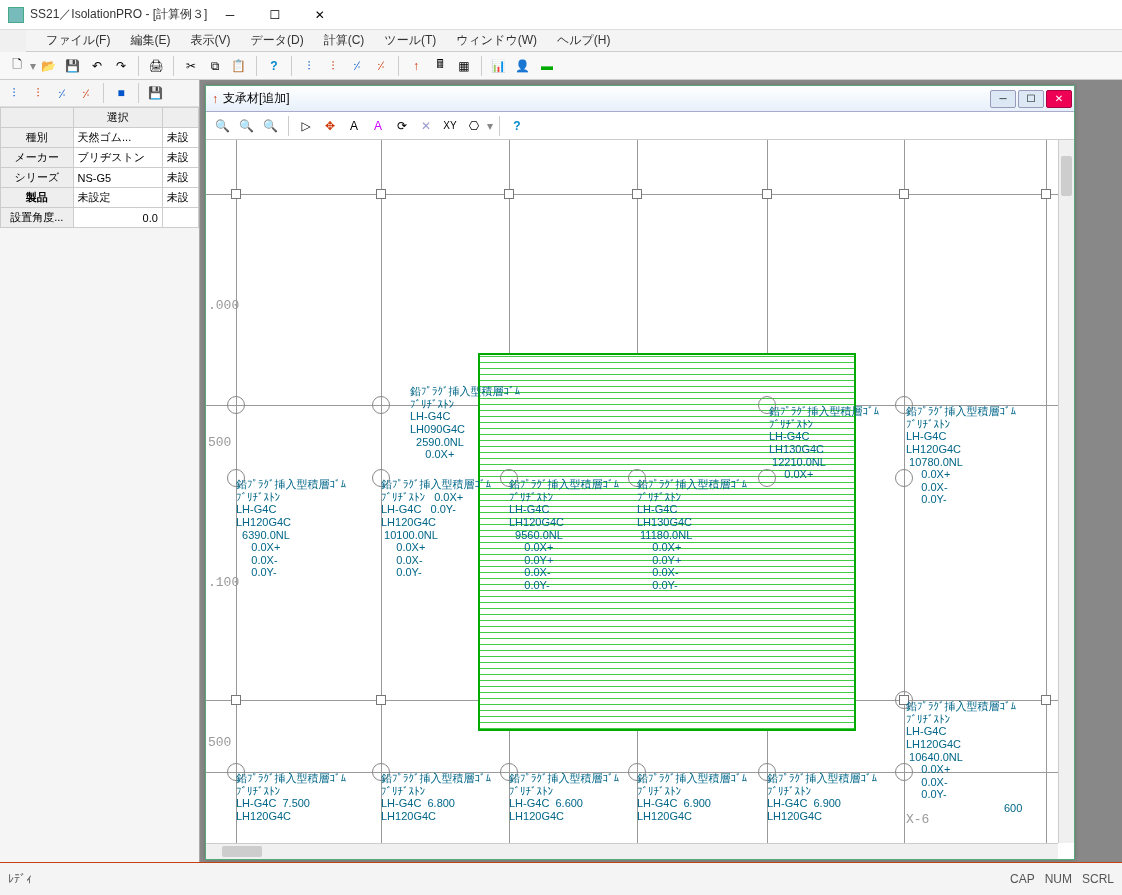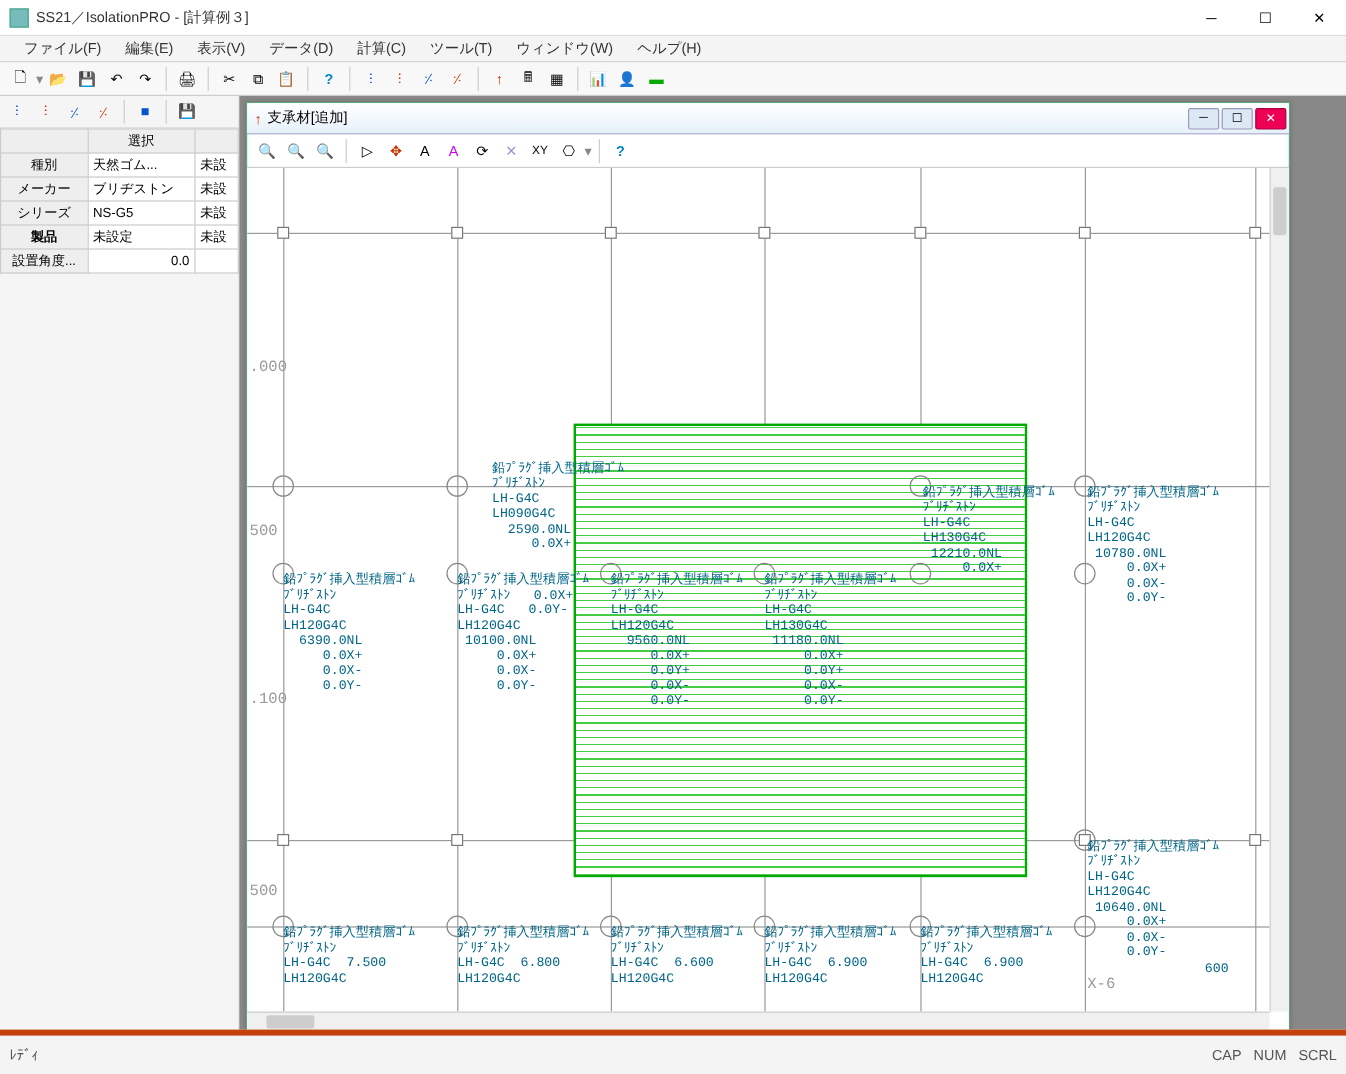--- a/index.html
+++ b/index.html
@@ -1,25 +1,25 @@
 <!DOCTYPE html>
 <html><head>
   <meta charset="utf-8">
   <style>
     * { margin: 0; padding: 0; box-sizing: border-box; font-family: 'MS PGothic', 'Meiryo', sans-serif; font-size: 12px; }
     body { background: #f0f0f0; width: 1122px; height: 895px; overflow: hidden; }
     
-    .titlebar { display: flex; align-items: center; justify-content: space-between; background: #fff; border-bottom: 1px solid #ddd; height: 30px; padding-left: 8px; }
+    .titlebar { display: flex; align-items: center; background: #fff; border-bottom: 1px solid #ddd; height: 30px; padding-left: 8px; }
     .titlebar-left { display: flex; align-items: center; gap: 6px; }
     .app-icon { width: 16px; height: 16px; background: #7bb; border: 1px solid #4a8; }
     .title-text { color: #333; }
     .win-controls { display: flex; height: 100%; }
     .win-btn { width: 45px; display: flex; align-items: center; justify-content: center; cursor: pointer; }
     
-    .menubar { display: flex; background: #f4f4f4; border-bottom: 1px solid #ccc; height: 22px; align-items: center; padding-left: 10px; }
+    .menubar { display: flex; background: #f4f4f4; border-bottom: 1px solid #ccc; height: 22px; align-items: center; padding-left: 10px; margin-left: 26px; }
     .menu-item { padding: 3px 10px; cursor: pointer; color: #333; }
     
     .toolbar { display: flex; align-items: center; background: #f8f8f8; border-bottom: 1px solid #ccc; height: 28px; padding: 2px 6px; gap: 2px; }
     .tool-btn { width: 22px; height: 22px; display: flex; align-items: center; justify-content: center; border: 1px solid transparent; cursor: pointer; }
     .tool-sep { width: 1px; height: 20px; background: #ccc; margin: 0 4px; }
     
     .body-area { display: flex; height: calc(100% - 30px - 22px - 28px - 20px); background: #888; }
     
     .side-panel { width: 200px; background: #f5f5f5; border-right: 1px solid #aaa; display: flex; flex-direction: column; }
     .panel-title { display: flex; justify-content: space-between; align-items: center; padding: 2px 6px; background: #eef; border-bottom: 1px solid #ccc; }
@@ -40,28 +40,28 @@
     .cbtn { width: 26px; height: 18px; margin-left: 2px; display: flex; align-items: center; justify-content: center; border: 1px solid #99b; background: #dde8f5; cursor: pointer; border-radius: 2px; font-size: 10px; }
     .cbtn.red { background: #e05; color: #fff; border-color: #a04; }
     .child-toolbar { display: flex; align-items: center; gap: 2px; padding: 3px 6px; border-bottom: 1px solid #ccc; height: 28px; }
     .ctb { width: 22px; height: 22px; display: flex; align-items: center; justify-content: center; border: 1px solid transparent; cursor: pointer; }
     .canvas-area { flex: 1; position: relative; background: #fff; overflow: hidden; }
     .canvas-inner { position: absolute; left: 0; top: 0; width: 100%; height: 100%; }
     .grid-line { position: absolute; background: #999; }
     .grid-marker { position: absolute; width: 10px; height: 10px; border: 1px solid #777; background: #fff; transform: translate(-50%,-50%); }
     .node-circle { position: absolute; width: 18px; height: 18px; border: 1px solid #888; border-radius: 50%; transform: translate(-50%,-50%); }
     .hatch-box { position: absolute; border: 2px solid #0a0; background: repeating-linear-gradient(0deg,#4c4 0,#4c4 1px,#fff 1px,#fff 6px); }
-    .data-label { position: absolute; font-family: Liberation Mono, monospace; font-size: 11px; color: #068; line-height: 1.15; white-space: nowrap; }
+    .data-label { position: absolute; font-family: Liberation Sans, sans-serif; font-size: 11px; color: #068; line-height: 1.15; white-space: nowrap; }
     .axis-label { position: absolute; font-family: 'Courier New', monospace; font-size: 13px; color: #999; }
     .scrollbar-h { position: absolute; left: 0; right: 16px; bottom: 0; height: 16px; background: #f0f0f0; border-top: 1px solid #ccc; }
     .scrollbar-v { position: absolute; right: 0; top: 0; bottom: 16px; width: 16px; background: #f0f0f0; border-left: 1px solid #ccc; }
     .scroll-thumb-h { position: absolute; left: 16px; width: 40px; top: 2px; bottom: 2px; background: #cdcdcd; border-radius: 2px; }
     .scroll-thumb-v { position: absolute; top: 16px; height: 40px; left: 2px; right: 2px; background: #cdcdcd; border-radius: 2px; }
     
-    .statusbar { position: absolute; left: 0; right: 0; bottom: 0; height: 20px; background: #f4f4f4; border-top: 5px solid #c2410c; display: flex; align-items: center; justify-content: space-between; padding: 16px 8px; font-size: 11px; color: #555; margin-top: 38px; }
+    .statusbar { position: absolute; left: 0; right: 0; bottom: 0; height: 20px; background: #f4f4f4; border-top: 1px solid #c2410c; display: flex; align-items: center; justify-content: space-between; padding: 16px 8px; font-size: 11px; color: #555; margin-top: 38px; }
     .status-right { display: flex; gap: 10px; }
   </style>
 </head>
 <body>
 
 <div class="titlebar">
   <div class="titlebar-left">
     <span class="app-icon"></span>
     <span class="title-text">SS21／IsolationPRO - [計算例３]</span>
   </div>

